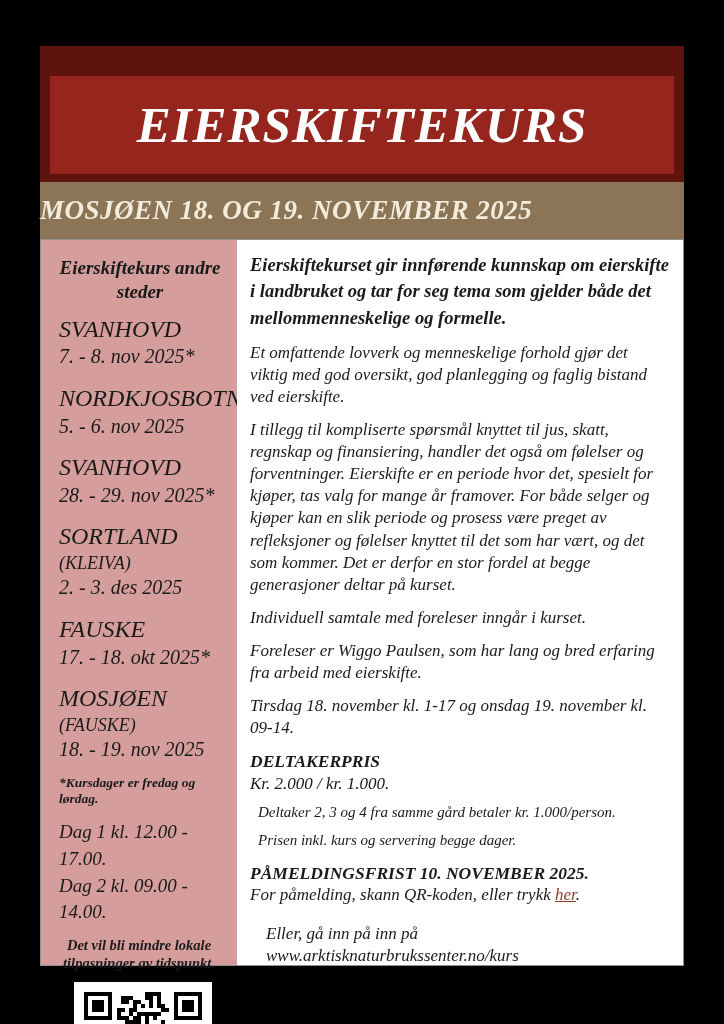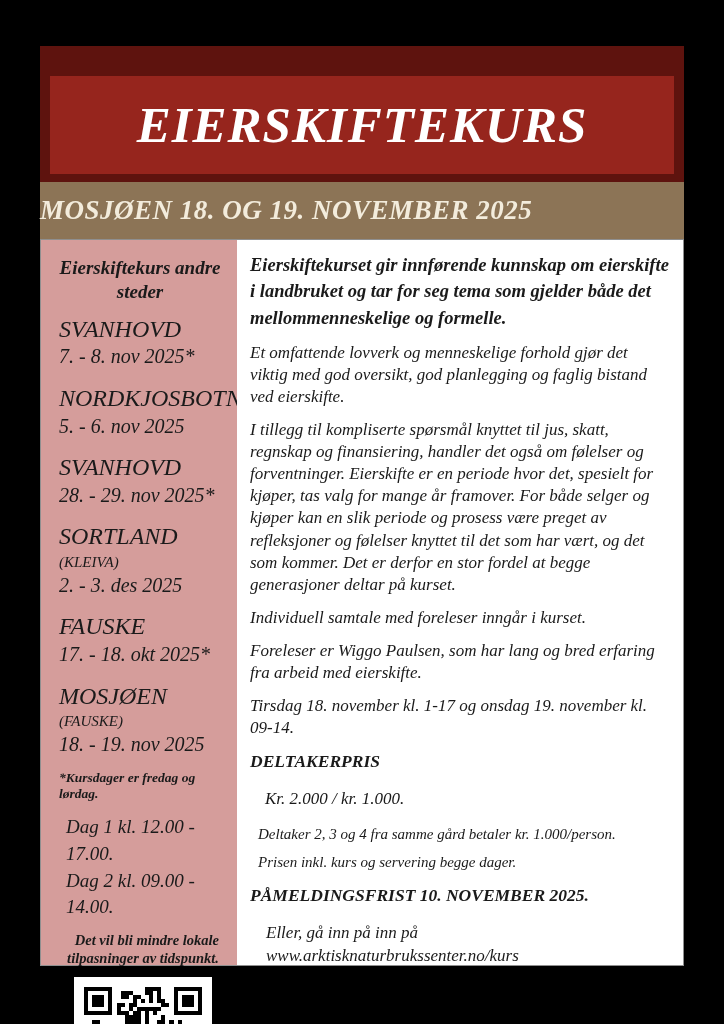--- a/index.html
+++ b/index.html
@@ -28,25 +28,25 @@
   .content{
     position:absolute;left:40px;top:239px;width:644px;height:727px;
     display:flex;box-sizing:border-box;border:1px solid #8f8f8f;background:#fff;
   }
 
   
   .sidebar{width:196px;background:var(--pink);box-sizing:border-box;padding:14px 10px 0 18px;flex:none;}
   .sb-heading{font-size:19px;font-weight:bold;text-align:center;line-height:1.25;margin:2px 6px 10px 0;}
   .sb-entry{margin:0 0 13px 0;line-height:1.28;}
   .sb-name{font-size:24px;}
-  .sb-suffix{font-size:15px;}
+  .sb-suffix{font-size:18px;}
   .sb-date{font-size:20px;}
   .sb-footnote{font-size:13.5px;font-weight:bold;margin:2px 0 12px 0;}
-  .sb-day{font-size:19px;line-height:1.4;margin-left:7px;}
-  .sb-note{font-size:14.5px;font-weight:bold;text-align:right;line-height:1.25;margin:10px 8px 10px 0;}
+  .sb-day{font-size:19px;line-height:1.4;}
+  .sb-note{font-size:14.5px;font-weight:bold;text-align:center;line-height:1.25;margin:10px 8px 10px 0;}
   .qr-box{
     width:138px;height:138px;background:#ffffff;margin:4px auto 8px auto;
     display:flex;align-items:center;justify-content:center;
   }
   .qr-box svg{display:block;}
 
   
   .main{flex:1;background:#ffffff;box-sizing:border-box;padding:12px 14px 0 13px;overflow:hidden;}
   .lead{font-size:18.5px;font-weight:bold;line-height:1.42;margin:0 0 11px 0;}
   .para{font-size:17px;line-height:1.3;margin:0 0 11px 0;}
@@ -427,27 +427,28 @@
       <p class="para">I tillegg til kompliserte spørsmål knyttet til jus, skatt, regnskap og finansiering, handler det også om følelser og forventninger. Eierskifte er en periode hvor det, spesielt for kjøper, tas valg for mange år framover. For både selger og kjøper kan en slik periode og prosess være preget av refleksjoner og følelser knyttet til det som har vært, og det som kommer. Det er derfor en stor fordel at begge generasjoner deltar på kurset.</p>
       <p class="para">Individuell samtale med foreleser inngår i kurset.</p>
       <p class="para">Foreleser er Wiggo Paulsen, som har lang og bred erfaring fra arbeid med eierskifte.</p>
 
       <div class="tight">
         <div class="para" style="margin:0">Tirsdag 18. november kl. 1-17 og onsdag 19. november kl. 09-14.</div>
       </div>
 
       <div class="tight">
         <div class="h-sec">DELTAKERPRIS</div>
-        <div class="para" style="margin:15px">Kr. 2.000 / kr. 1.000.</div>
+        <div class="para" style="margin:0">Kr. 2.000 / kr. 1.000.</div>
         <div class="small">Deltaker 2, 3 og 4 fra samme gård betaler kr. 1.000/person.</div>
         <div class="small">Prisen inkl. kurs og servering begge dager.</div>
       </div>
 
       <div class="tight">
         <div class="h-sec">PÅMELDINGSFRIST 10. NOVEMBER 2025.</div>
+        <div class="para" style="margin:0"><span>For påmelding, skann QR-koden, eller trykk </span><span class="link">her</span><span>.</span></div>
         <div class="para" style="margin:16px"><span>Eller, gå inn på inn på </span><span class="url">www.arktisknaturbrukssenter.no/kurs</span></div>
       </div>
 
       <p class="para">Epost med mer informasjon om kurset sendes de påmeldte en ukes tid før kursstart.</p>
 
     </div>
   </div>
 </div>
 
 </body></html>

